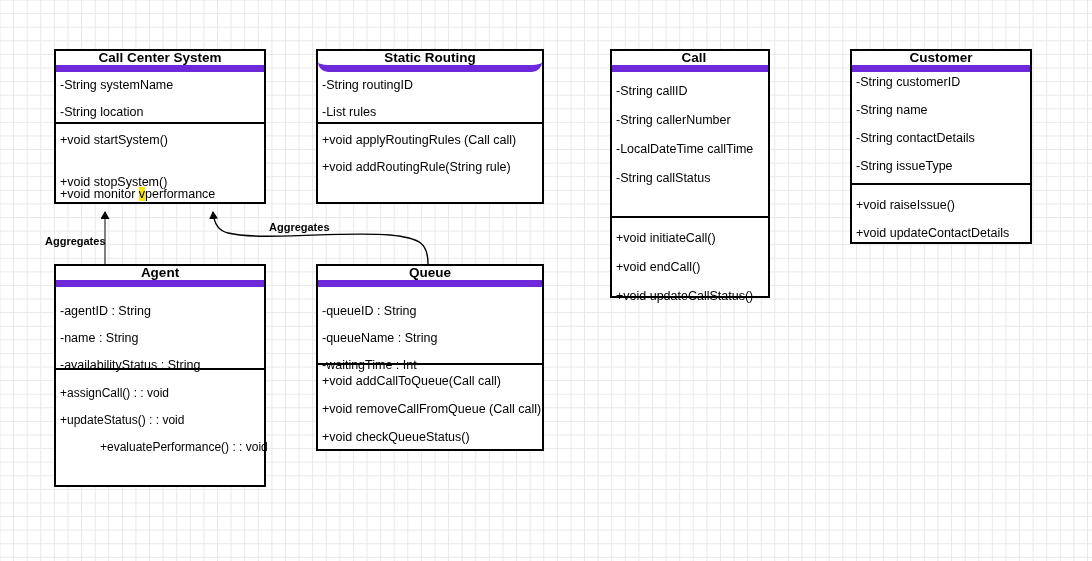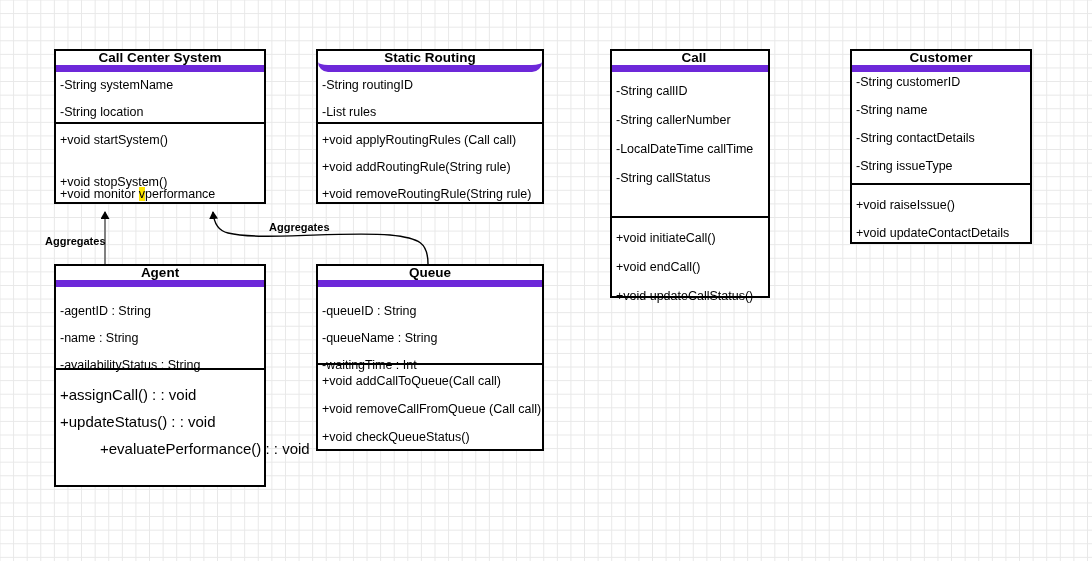--- a/index.html
+++ b/index.html
@@ -48,21 +48,21 @@
   }
   .uml-row {
     font-size: 12.5px;
     color: #000000;
     white-space: nowrap;
     line-height: 1;
     position: absolute;
     left: 4px;
   }
   .uml-row.small {
-    font-size: 15px;
+    font-size: 12px;
   }
   .edge-label {
     position: absolute;
     font-size: 11px;
     font-weight: bold;
     color: #000000;
     white-space: nowrap;
     z-index: 6;
     line-height: 1;
   }
@@ -116,21 +116,20 @@
 
   <div class="uml-class" style="left:316px; top:49px; width:228px; height:155px;">
     <div class="uml-title" style="height:21px;border-radius:10px;">Static Routing</div>
     <div class="uml-compartment" style="height:50px;">
       <div class="uml-row" style="top:7px;">-String routingID</div>
       <div class="uml-row" style="top:34px;">-List rules</div>
     </div>
     <div class="uml-compartment divider" style="height:100px;padding-left:35px;">
       <div class="uml-row" style="top:10px;">+void applyRoutingRules (Call call)</div>
       <div class="uml-row" style="top:37px;">+void addRoutingRule(String rule)</div>
-      <div class="uml-row" style="top:64px;">+void removeRoutingRule(String rule)</div>
     </div>
   </div>
 
   <div class="uml-class" style="left:610px; top:49px; width:160px; height:249px;">
     <div class="uml-title" style="height:21px;padding-left:8px;">Call</div>
     <div class="uml-compartment" style="height:144px;">
       <div class="uml-row" style="top:13px;">-String callID</div>
       <div class="uml-row" style="top:42px;">-String callerNumber</div>
       <div class="uml-row" style="top:71px;">-LocalDateTime callTime</div>
       <div class="uml-row" style="top:100px;">-String callStatus</div>

